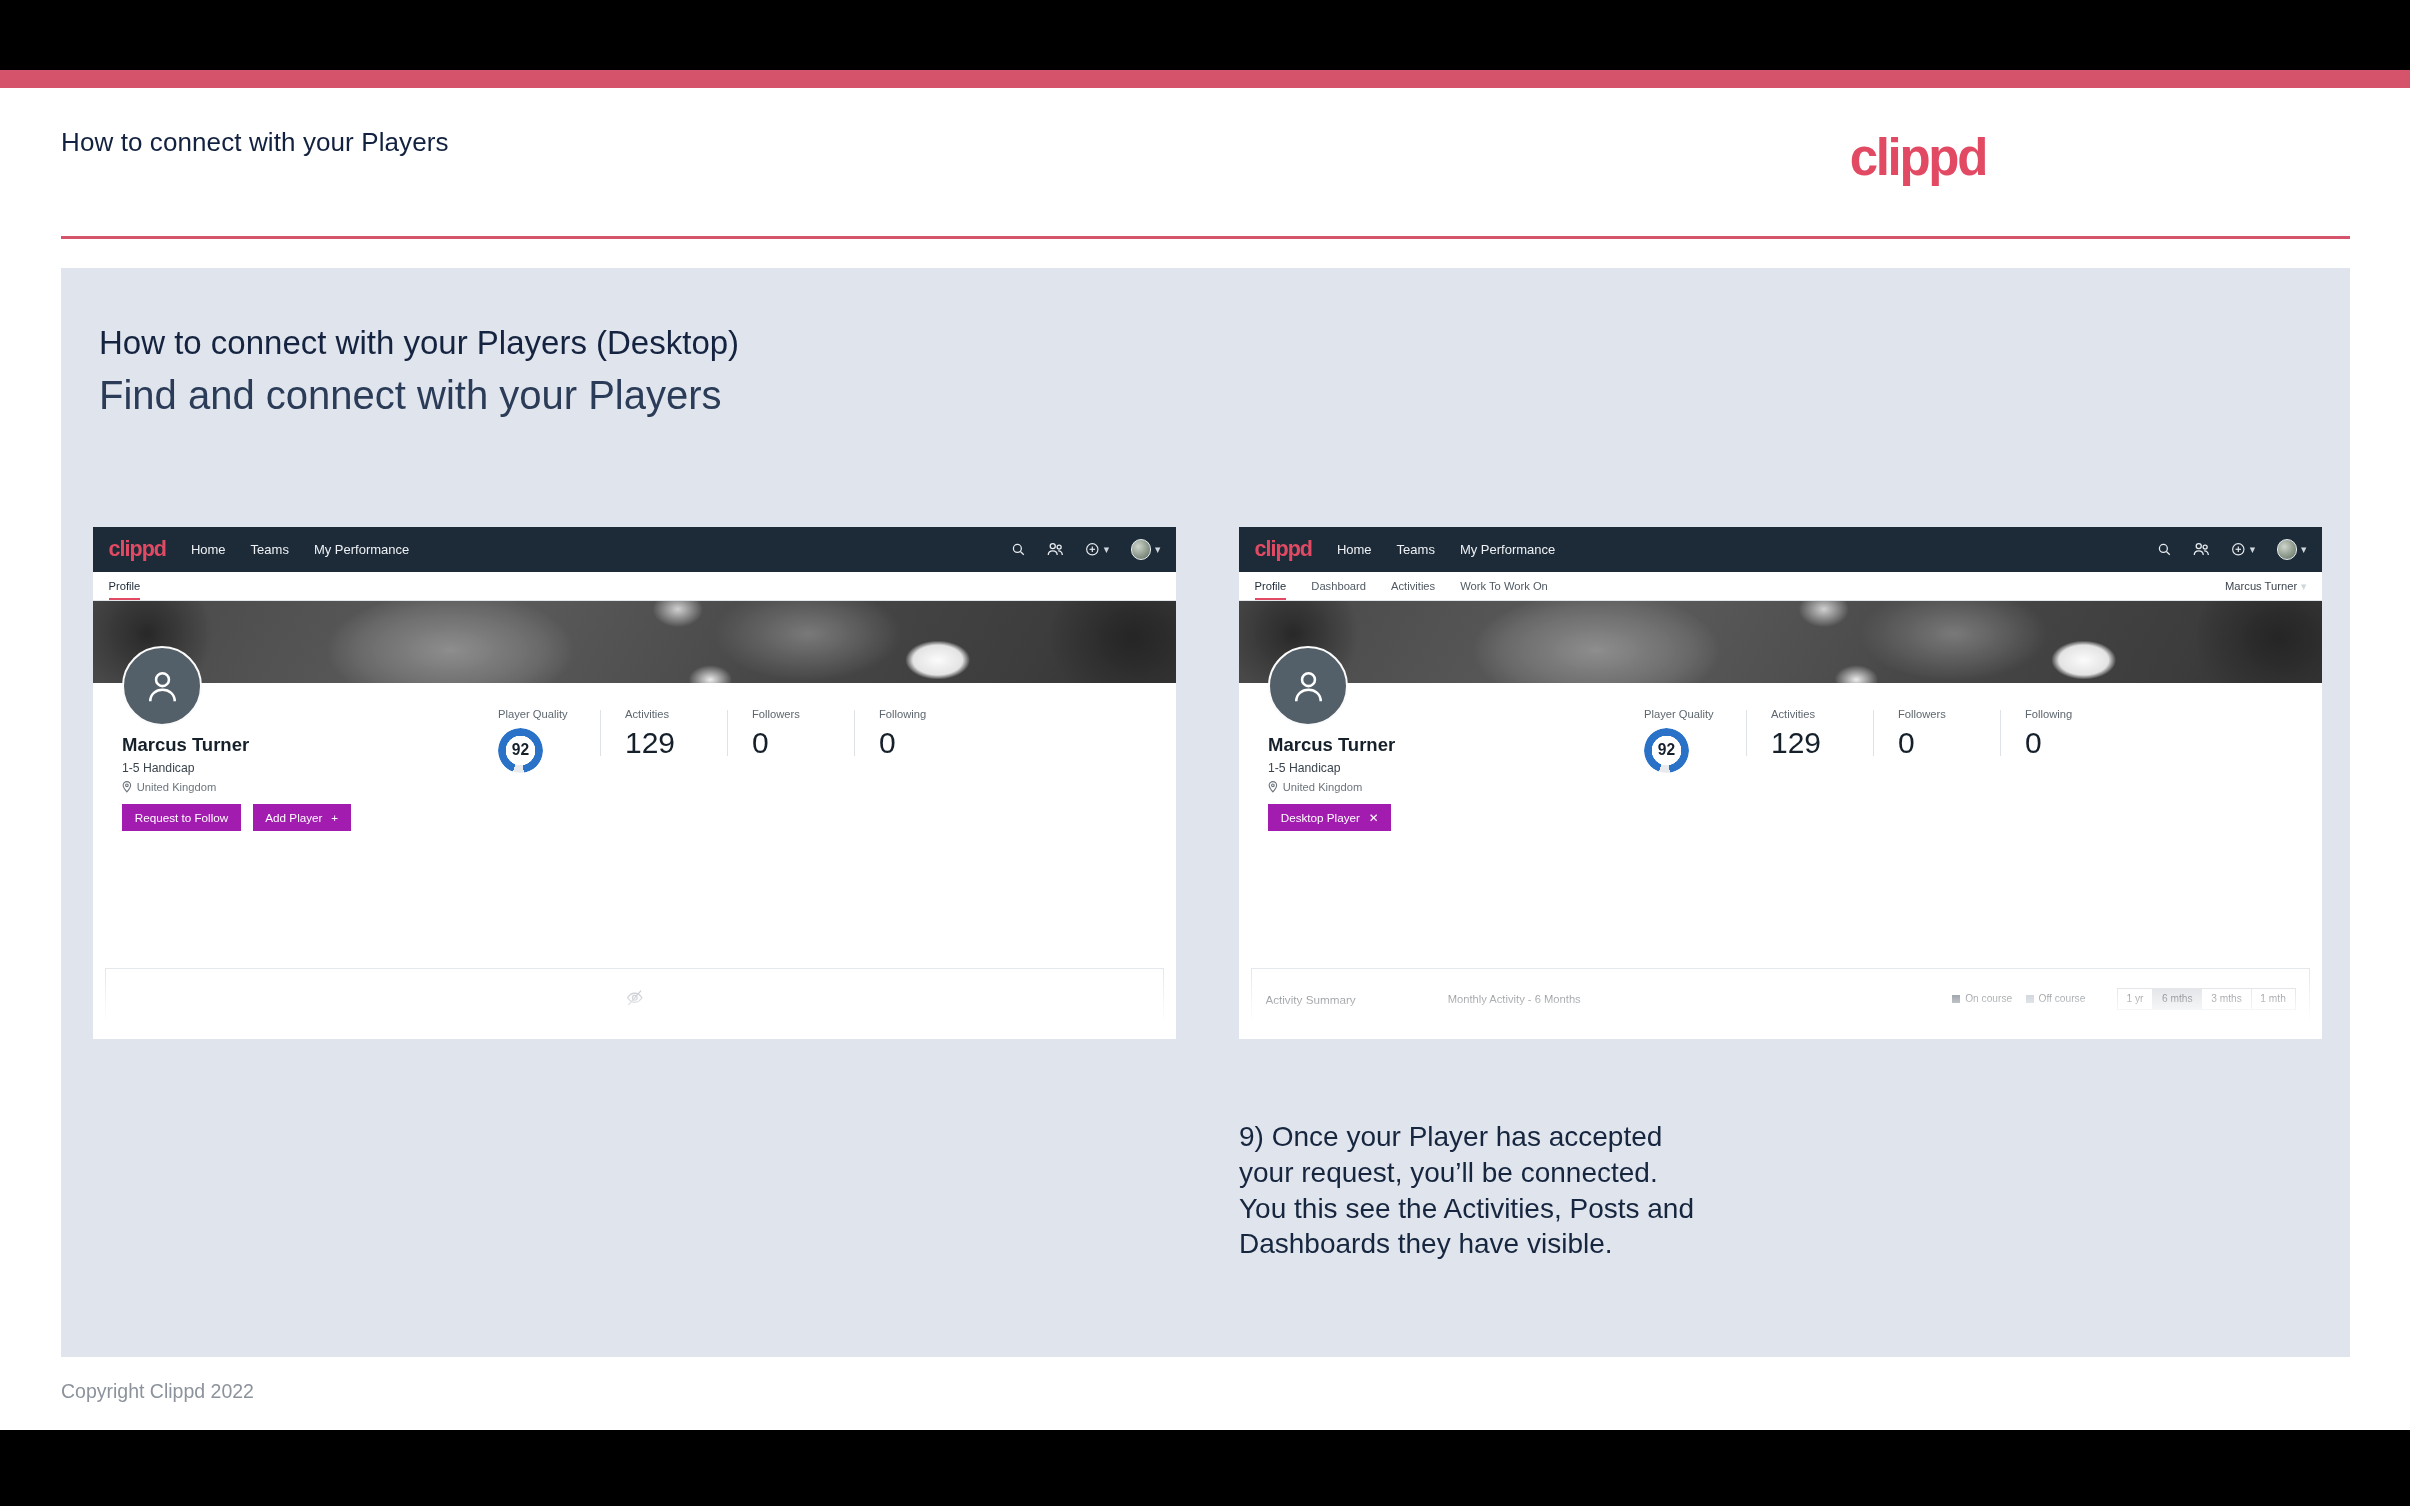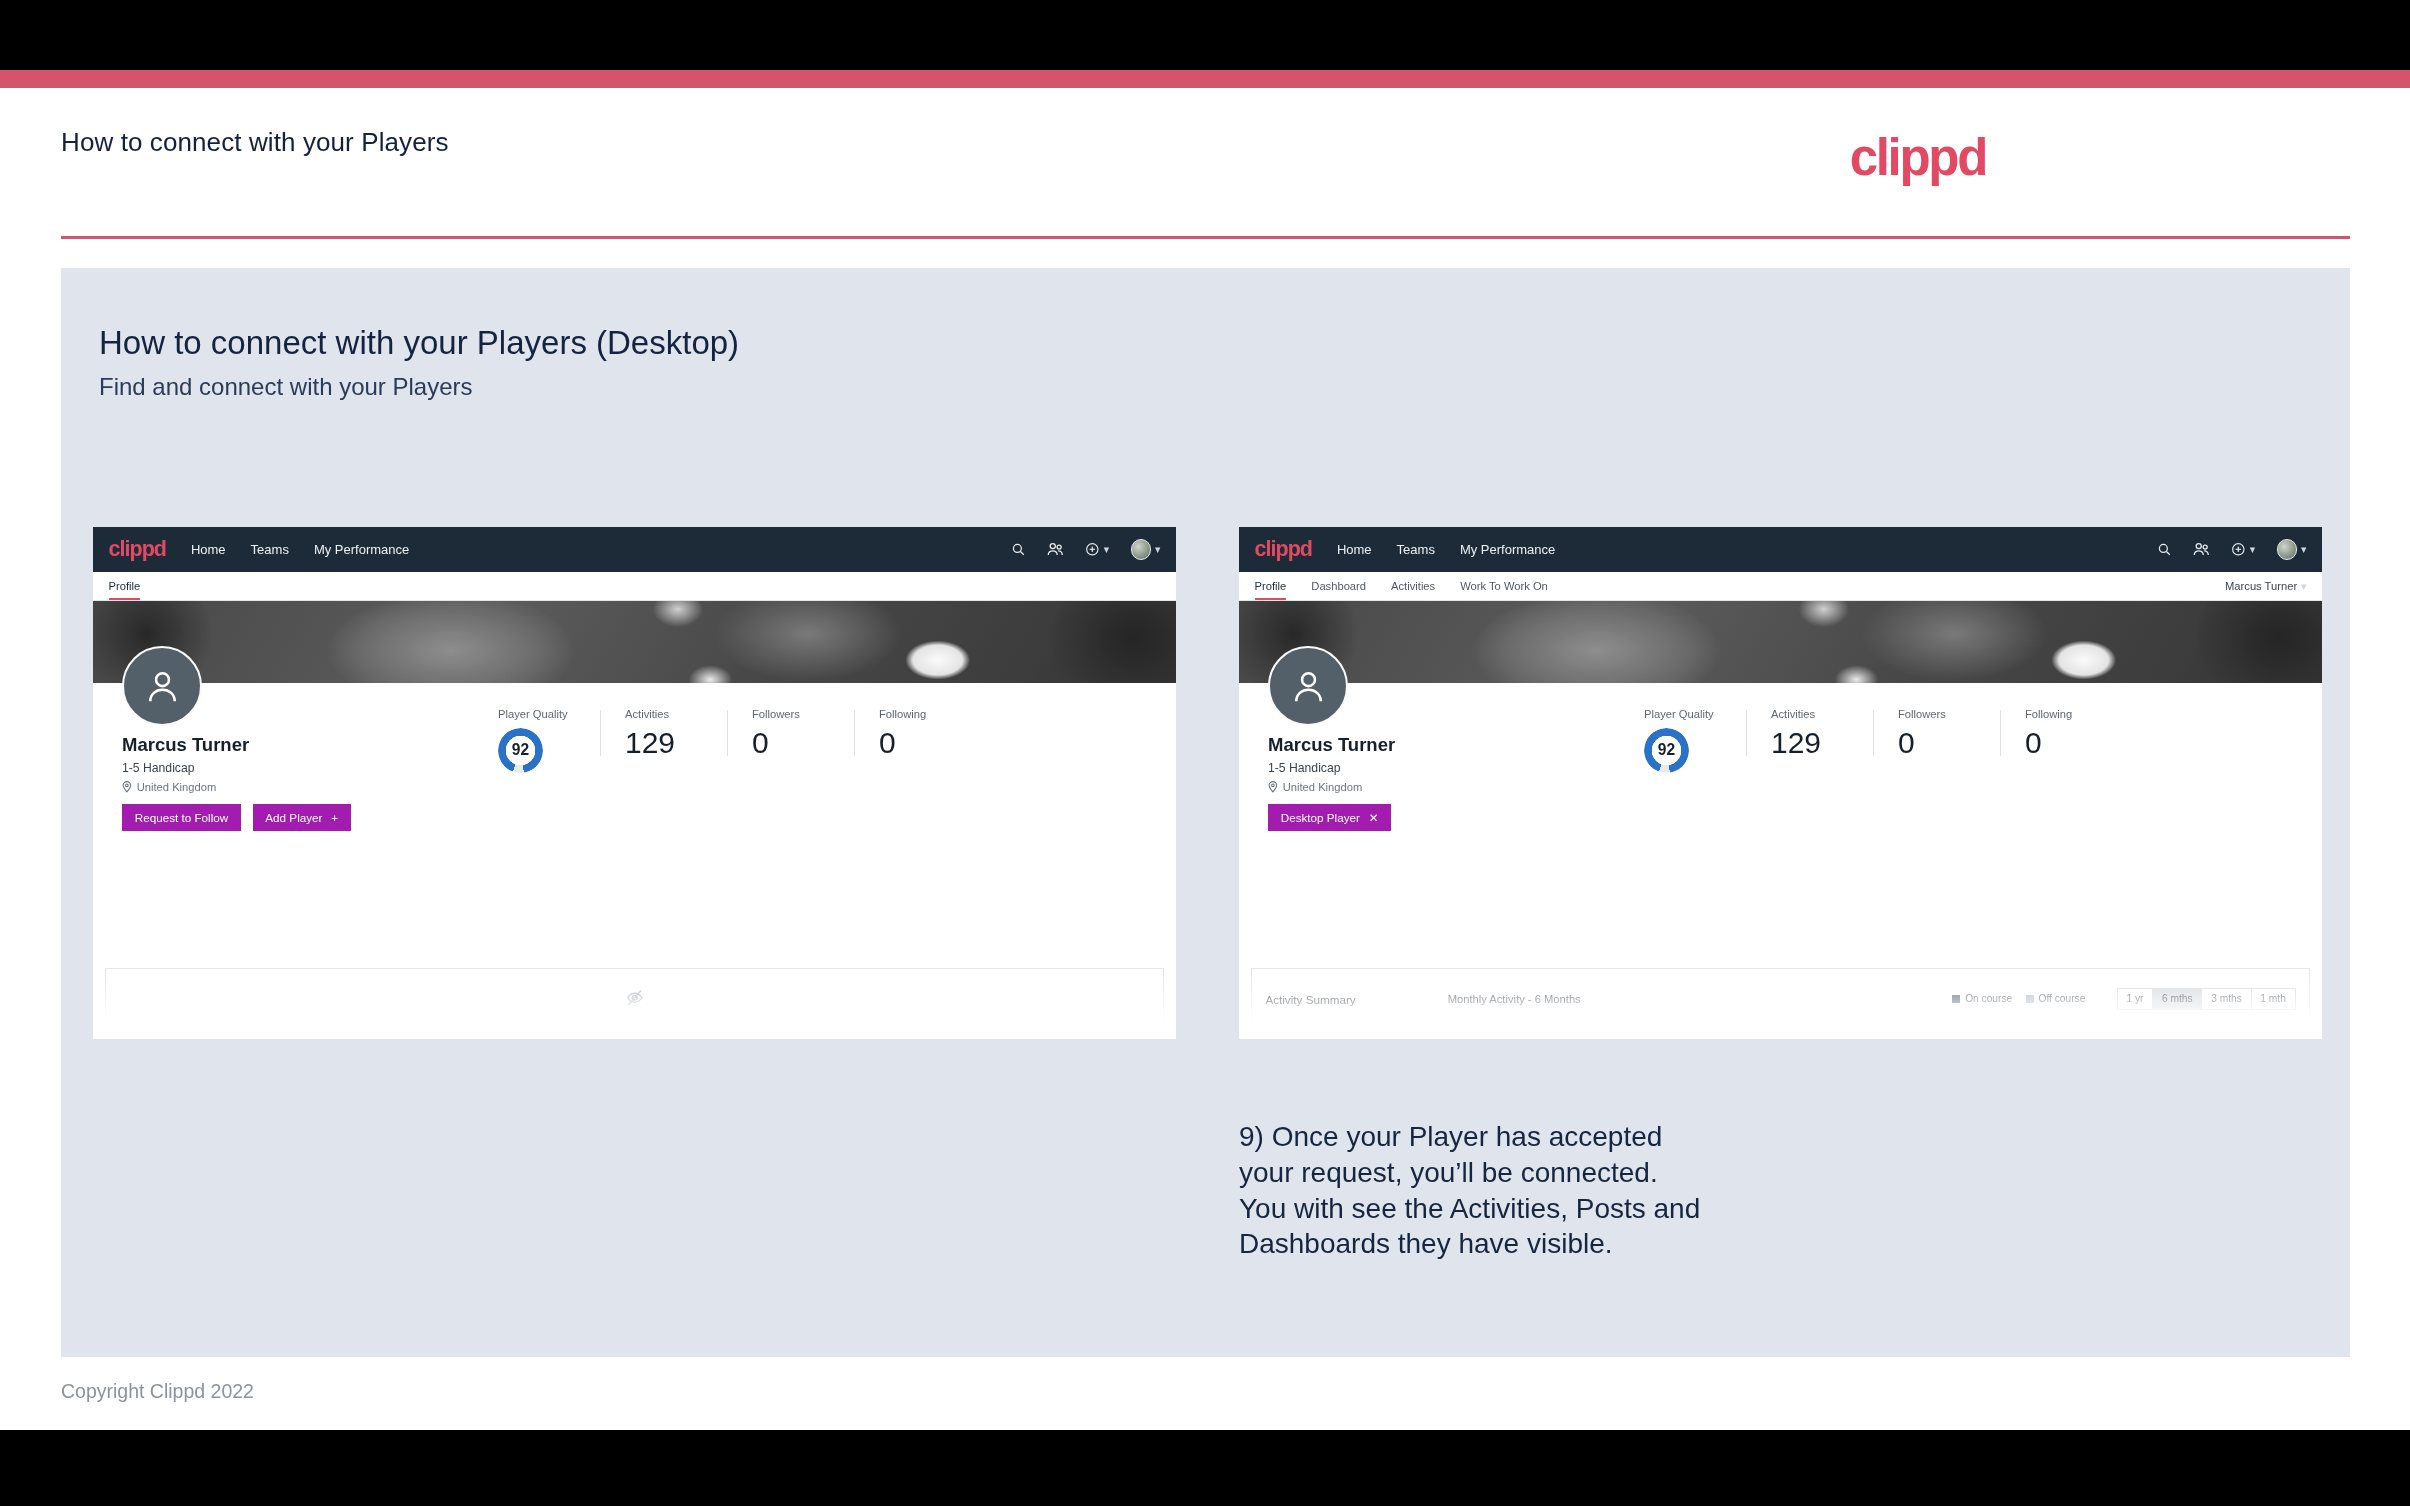--- a/index.html
+++ b/index.html
@@ -35,21 +35,21 @@
   .panel {
     position: absolute; left: 61px; top: 268px; width: 2289px; height: 1089px;
     background: #e0e4ec;
   }
   .panel-title {
     position: absolute; left: 99px; top: 324px;
     font-size: 33px; font-weight: 400; color: #14233f;
   }
   .panel-sub {
     position: absolute; left: 99px; top: 373px;
-    font-size: 24px; color: #2b3c58;
+    font-size: 40px; color: #2b3c58;
   }
 
   
   .shot { position: absolute; background: #fff; overflow: hidden; }
   .shot-left  { left: 93px;  top: 527px; width: 1083px; height: 512px; }
   .shot-right { left: 1239px; top: 527px; width: 1083px; height: 512px; }
 
   .shot-fade {
     position: absolute; left: 0; bottom: 0; width: 100%; height: 68px;
     background: linear-gradient(to bottom, rgba(255,255,255,0) 0%, #ffffff 75%);
@@ -441,19 +441,19 @@
     </div>
 
     <div class="act-col"></div>
 
     <div class="shot-fade"></div>
   </div>
 
   <div class="cap cap-right">
     <div>9) Once your Player has accepted</div>
     <div>your request, you’ll be connected.</div>
-    <div>You with see the Activities, Posts and</div>
+    <div>You this see the Activities, Posts and</div>
     <div>Dashboards they have visible.</div>
   </div>
 
   <div class="copyright">Copyright Clippd 2022</div>
 </div>
 
 
 </body></html>

